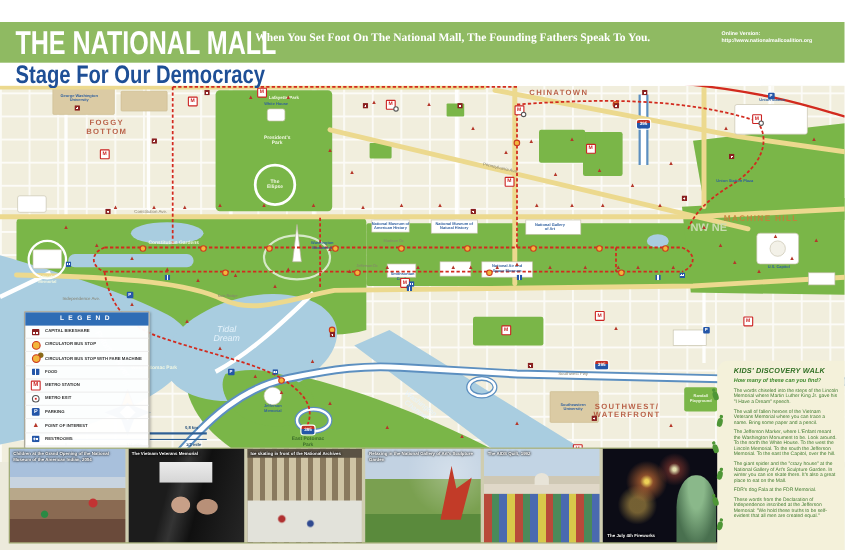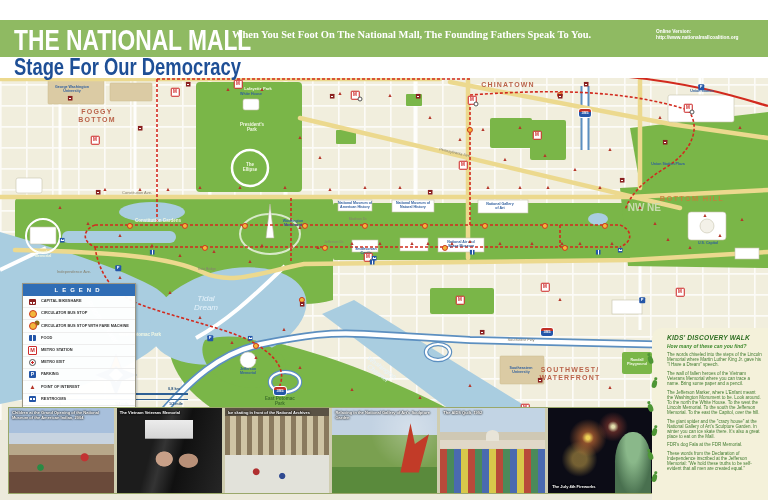--- a/index.html
+++ b/index.html
@@ -218,21 +218,21 @@
       <path d="M470 95 C540 90 620 88 688 110 C700 125 696 150 662 170 C640 184 630 196 625 210"></path>
       <path d="M95 247 C100 280 118 298 150 308 C192 322 232 330 256 344 C276 357 288 370 278 390"></path>
     </g>
     <path d="M620 76 C700 84 740 98 768 106" stroke="#d22a1e" stroke-width="2.2" fill="none"></path>
   </svg>
 
   <div id="labels">
       <div class="ml area" style="left: 97px; top: 116px; transform: translate(-50%, -50%);">FOGGY
 BOTTOM</div>
       <div class="ml area" style="left: 508px; top: 85px; transform: translate(-50%, -50%);">CHINATOWN</div>
-      <div class="ml area" style="left: 692px; top: 199px; font-size: 7.5px; color: rgb(200, 127, 58); transform: translate(-50%, -50%);">BOTTOM HILL</div>
+      <div class="ml area" style="left: 692px; top: 199px; font-size: 7.5px; color: rgb(200, 127, 58); transform: translate(-50%, -50%);">MACHINE HILL</div>
       <div class="ml area" style="left: 570px; top: 374px; transform: translate(-50%, -50%);">SOUTHWEST/
 WATERFRONT</div>
       <div class="ml water" style="left: 206px; top: 304px; font-size: 8px; transform: translate(-50%, -50%);">Tidal
 Dream</div>
       <div class="ml water" style="left: 102px; top: 322px; transform: translate(-50%, -50%) rotate(55deg);">Potomac River</div>
       <div class="ml water" style="left: 380px; top: 370px; font-size: 6.5px; transform: translate(-50%, -50%) rotate(37deg);">Washington
 Channel</div>
       <div class="ml park" style="left: 140px; top: 335px; transform: translate(-50%, -50%);">West Potomac Park</div>
       <div class="ml dkg" style="left: 280px; top: 402px; transform: translate(-50%, -50%);">East Potomac
 Park</div>

